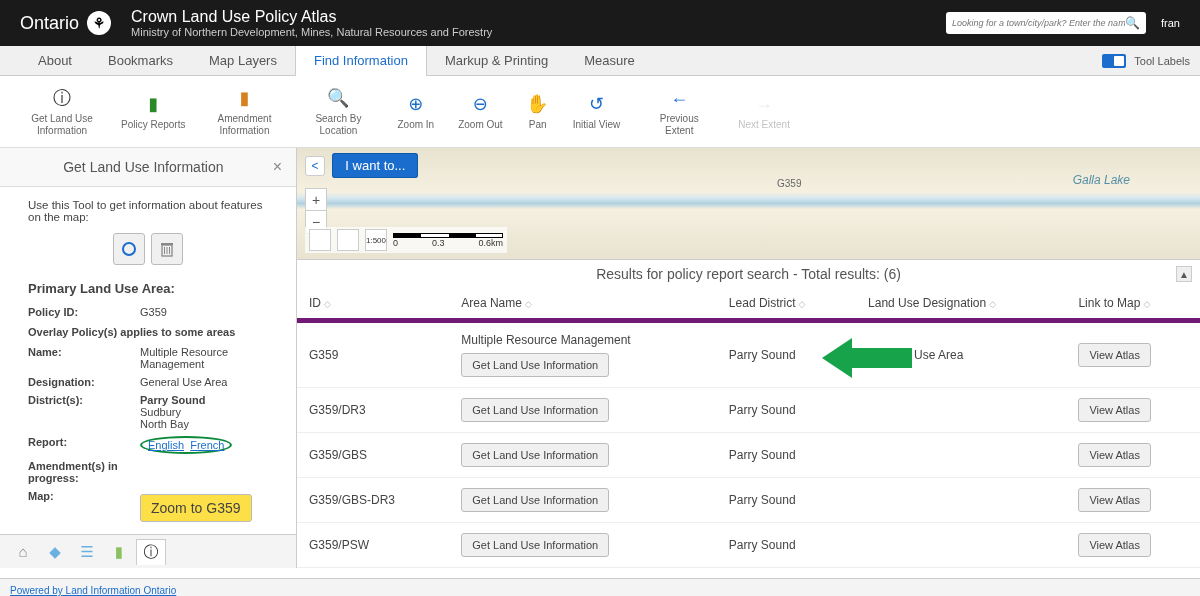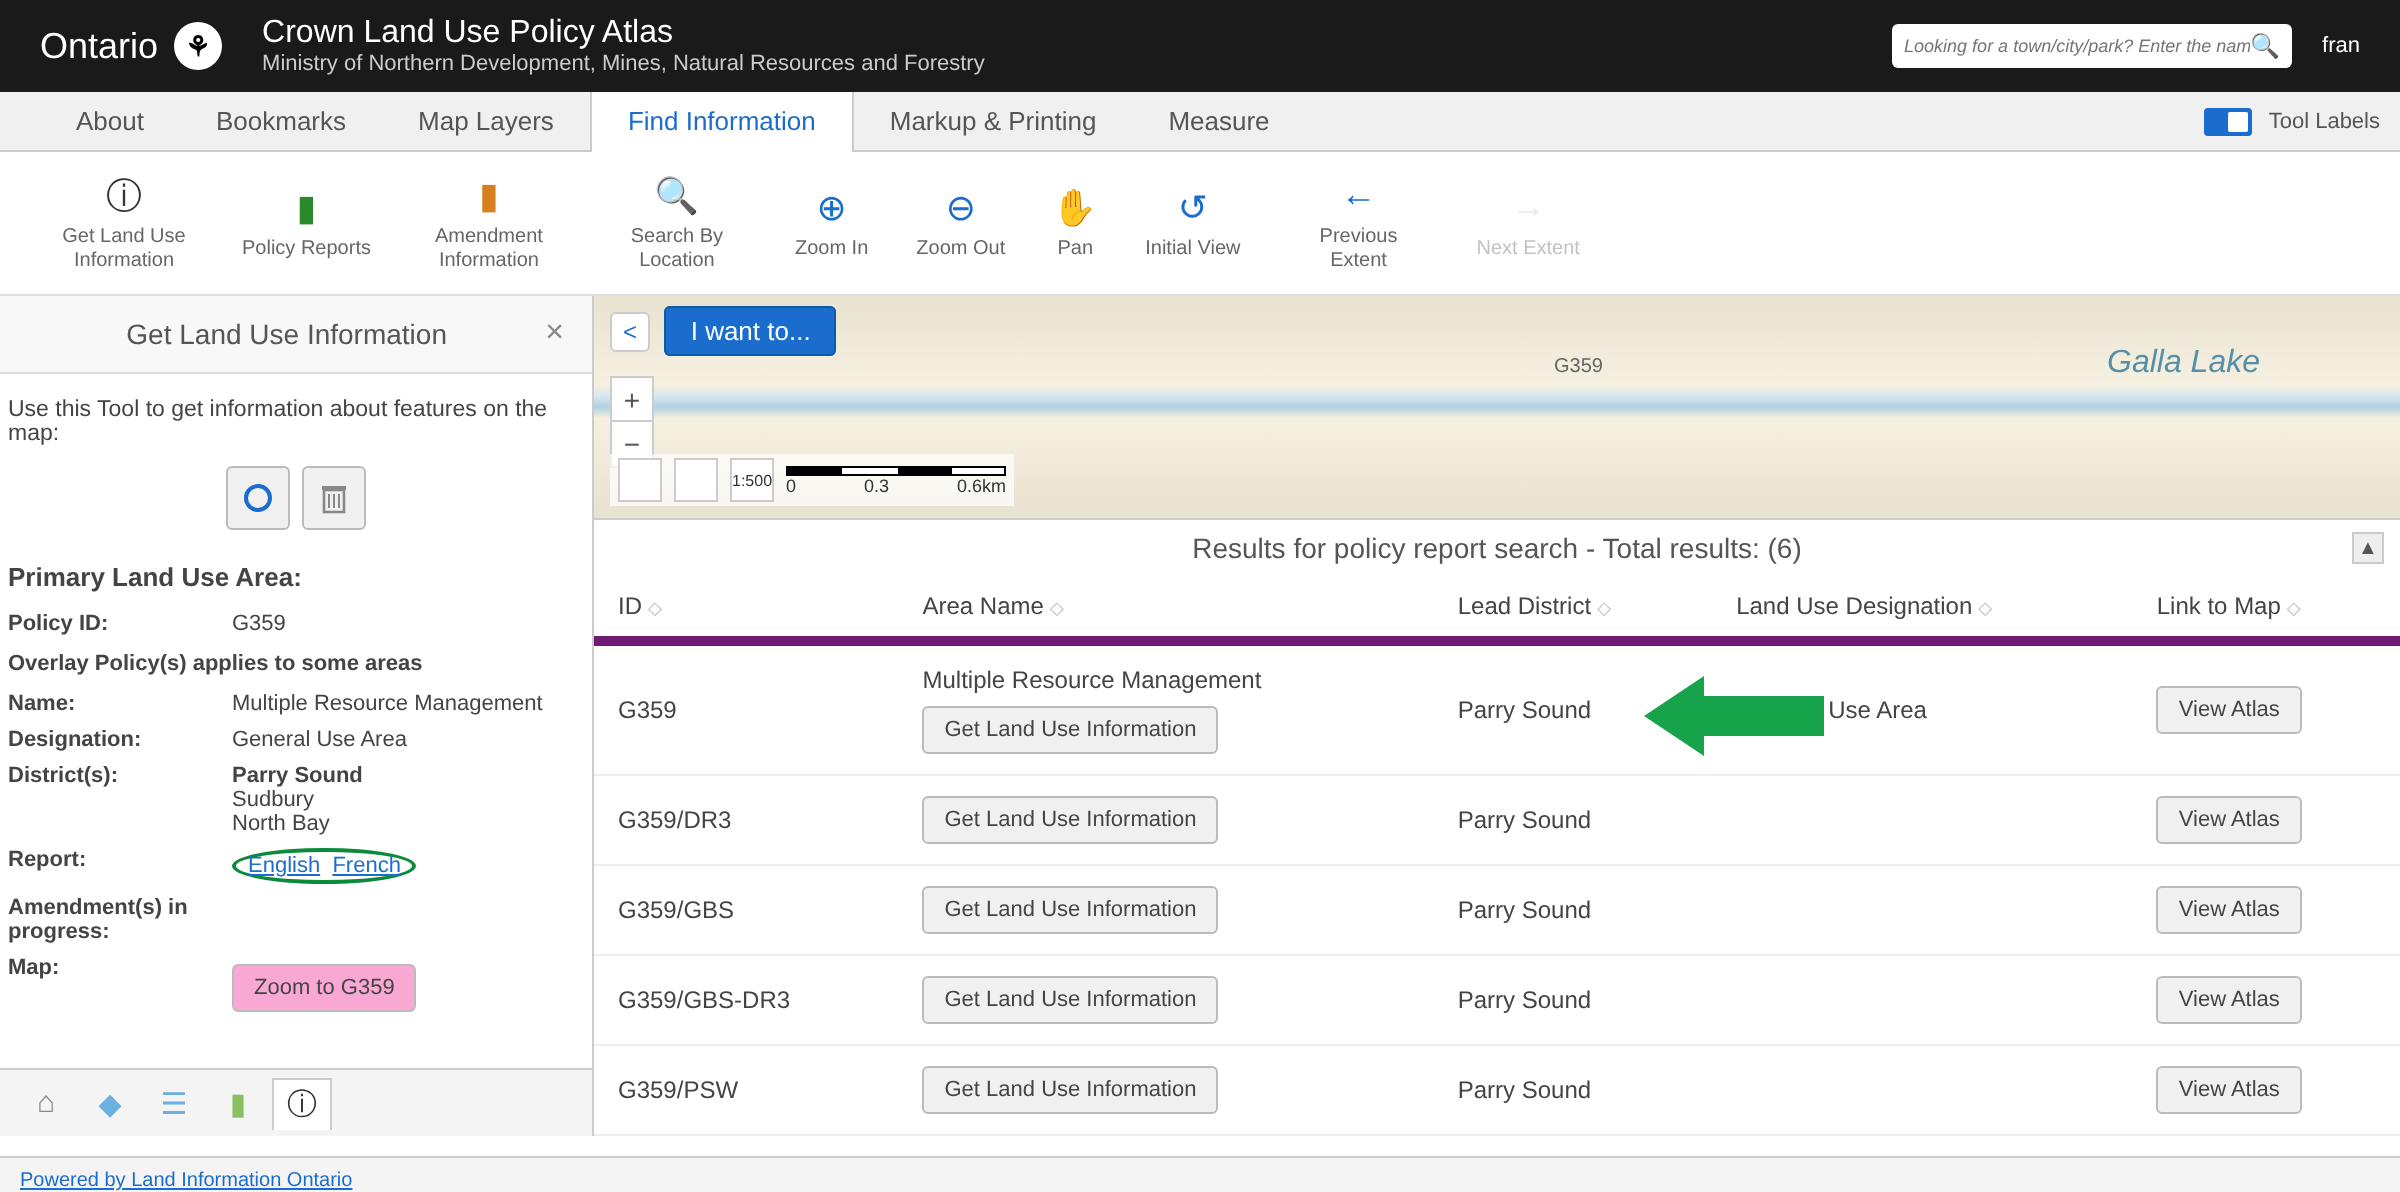--- a/index.html
+++ b/index.html
@@ -22,45 +22,45 @@
 .toolbar { background: #fff; border-bottom: 1px solid #ddd; height: 72px; display: flex; padding: 5px 15px; }
 .tool-btn { display: flex; flex-direction: column; align-items: center; justify-content: center; padding: 0 12px; cursor: pointer; }
 .tool-icon { width: 22px; height: 22px; margin-bottom: 4px; display: flex; align-items: center; justify-content: center; font-size: 18px; }
 .tool-label { font-size: 10px; color: #666; text-align: center; line-height: 1.2; max-width: 70px; }
 .tool-btn.disabled { opacity: 0.4; }
 .main { display: flex; height: 420px; }
 .sidebar { width: 297px; border-right: 1px solid #ccc; display: flex; flex-direction: column; }
 .panel-header { background: #f8f8f8; border-bottom: 1px solid #ddd; padding: 10px 14px; display: flex; align-items: center; }
 .panel-title { flex: 1; text-align: center; font-size: 14px; color: #555; }
 .close-x { font-size: 16px; color: #888; cursor: pointer; }
-.panel-body { padding: 12px 4px; overflow-y: auto; flex: 1; font-size: 11.5px; color: #444; }
+.panel-body { padding: 12px 28px; overflow-y: auto; flex: 1; font-size: 11.5px; color: #444; }
 .intro { margin-bottom: 10px; }
 .tool-icons { display: flex; justify-content: center; gap: 6px; margin-bottom: 16px; }
 .icon-btn { width: 32px; height: 32px; border: 1px solid #bbb; border-radius: 3px; background: #f0f0f0; display: flex; align-items: center; justify-content: center; cursor: pointer; }
 .section-title { font-weight: bold; font-size: 13px; margin-bottom: 10px; }
 .info-row { display: flex; margin-bottom: 6px; }
 .info-label { width: 112px; font-weight: bold; font-size: 11px; }
 .info-value { flex: 1; font-size: 11px; }
 .overlay-note { font-weight: bold; font-size: 11px; margin: 8px 0; }
 .report-link { color: #1a6dcc; text-decoration: underline; cursor: pointer; }
 .link-circle { display: inline-block; border: 2px solid #0a8a3a; border-radius: 50%; padding: 1px 6px; }
-.zoom-btn { display: inline-block; background: #f9a8d4; border: 1px solid #bbb; border-radius: 3px; padding: 5px 10px; cursor: pointer; font-size: 11px; margin-top: 4px; }
+.zoom-btn { display: inline-block; background: #fde047; border: 1px solid #bbb; border-radius: 3px; padding: 5px 10px; cursor: pointer; font-size: 14px; margin-top: 4px; }
 .bottom-tabs { height: 34px; background: #f4f4f4; border-top: 1px solid #ccc; display: flex; align-items: center; padding-left: 8px; gap: 2px; }
 .bottom-tab { width: 30px; height: 26px; display: flex; align-items: center; justify-content: center; cursor: pointer; font-size: 15px; }
 .bottom-tab.active { background: #fff; border: 1px solid #ccc; border-bottom: none; }
 .content { flex: 1; display: flex; flex-direction: column; position: relative; }
 .map-area { height: 112px; background: linear-gradient(to bottom, #e8e2d0 0%, #f5f0e0 40%, #d8e8f0 45%, #b0d0e0 50%, #f5f0e0 55%, #e8e2d0 100%); position: relative; border-bottom: 1px solid #ccc; }
 .map-controls { position: absolute; top: 8px; left: 8px; }
 .map-back { width: 20px; height: 20px; background: #fff; border: 1px solid #ccc; border-radius: 3px; display: inline-flex; align-items: center; justify-content: center; cursor: pointer; color: #1a6dcc; }
 .i-want-to { background: #1a6dcc; color: #fff; padding: 4px 12px; border-radius: 3px; font-size: 13px; border: 1px solid #0d5aa7; cursor: pointer; margin-left: 4px; margin-top: 10px; }
 .zoom-ctrl { position: absolute; top: 40px; left: 8px; width: 22px; background: #fff; border: 1px solid #ccc; }
 .zoom-ctrl div { height: 22px; display: flex; align-items: center; justify-content: center; cursor: pointer; font-size: 14px; color: #555; }
 .zoom-ctrl div:first-child { border-bottom: 1px solid #ccc; }
 .map-label { position: absolute; top: 30px; left: 480px; font-size: 10px; color: #666; }
-.lake-label { position: absolute; top: 25px; right: 70px; font-size: 16px; color: #5590a8; font-style: italic; }
+.lake-label { position: absolute; top: 25px; right: 70px; font-size: 12px; color: #5590a8; font-style: italic; }
 .scale-area { position: absolute; bottom: 6px; left: 8px; display: flex; align-items: center; gap: 6px; background: rgba(255,255,255,0.7); padding: 2px 4px; }
 .scale-mini { width: 22px; height: 22px; background: #fff; border: 1px solid #ccc; display: inline-block; }
 .scale-bar { display: flex; flex-direction: column; align-items: center; font-size: 9px; }
 .scale-bar-line { height: 5px; width: 110px; background: repeating-linear-gradient(to right, #000 0, #000 27px, #fff 27px, #fff 55px); border: 1px solid #000; }
 .results-header { text-align: center; padding: 6px; font-size: 14px; color: #555; background: #fff; position: relative; }
 .collapse-arrow { position: absolute; right: 8px; top: 6px; width: 16px; height: 16px; background: #eee; border: 1px solid #ccc; font-size: 10px; display: flex; align-items: center; justify-content: center; cursor: pointer; }
 .results-table { flex: 1; overflow: auto; }
 table { width: 100%; border-collapse: collapse; }
 th { text-align: left; padding: 8px 12px; font-weight: normal; font-size: 12px; color: #444; border-bottom: 5px solid #701a75; background: #fff; }
 .sort-ind { color: #bbb; font-size: 9px; margin-left: 3px; }

